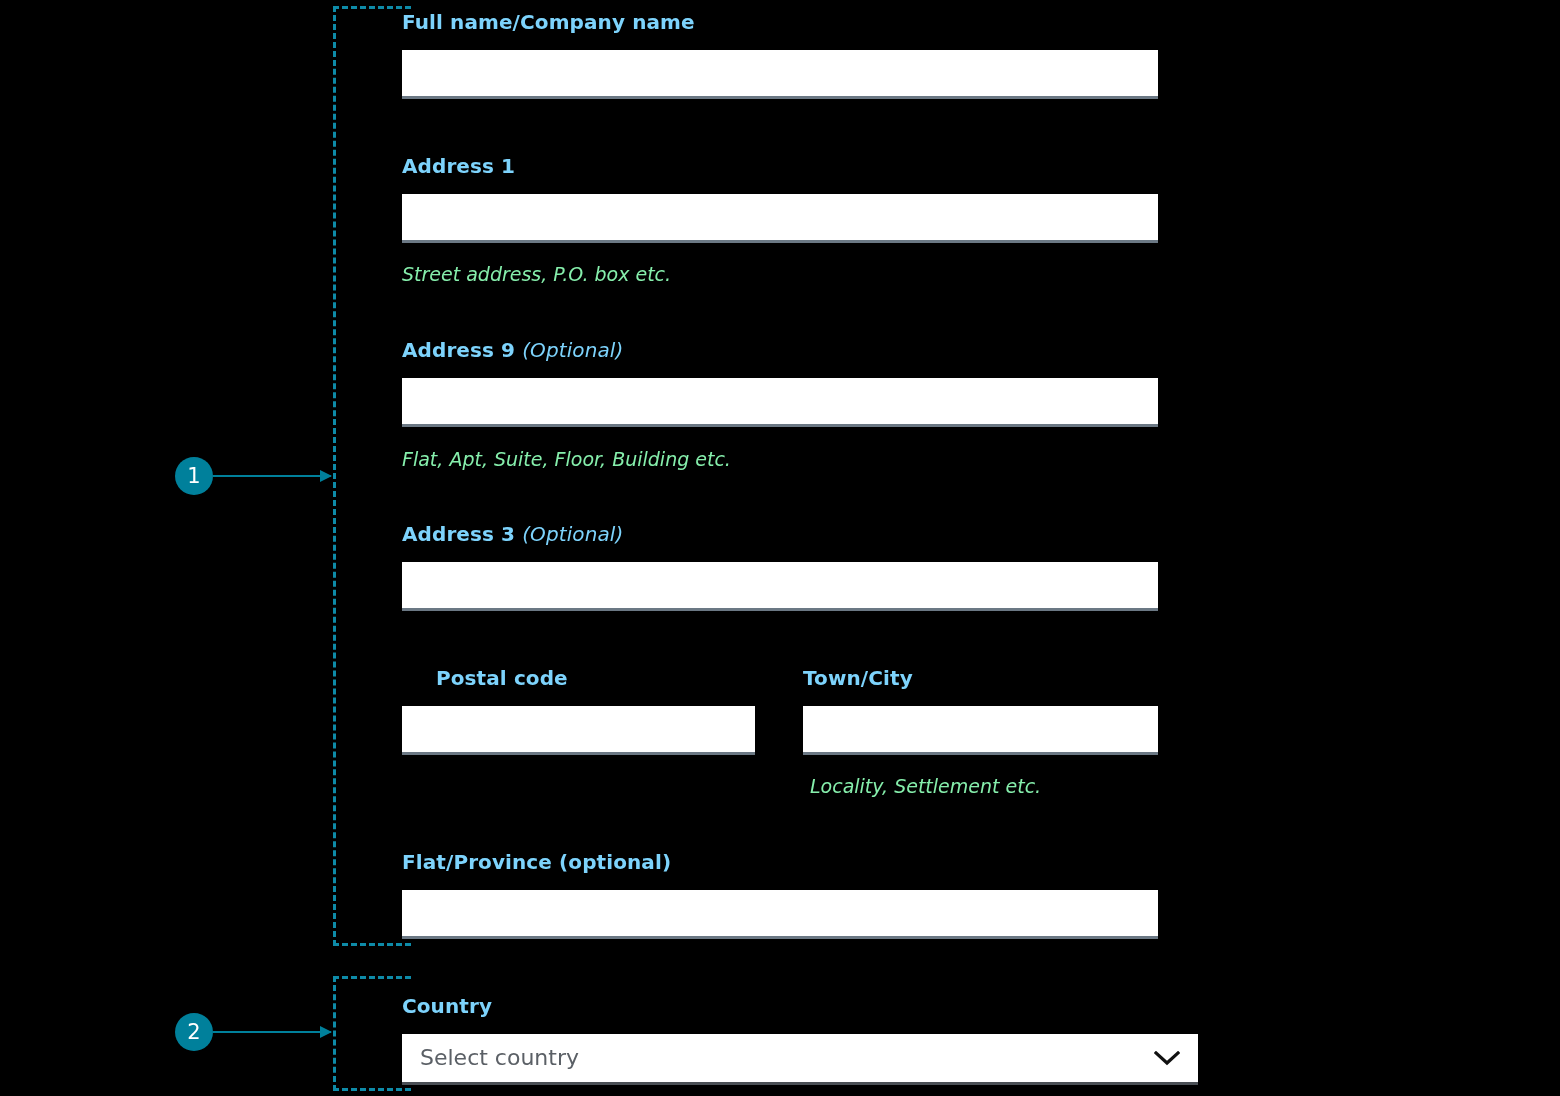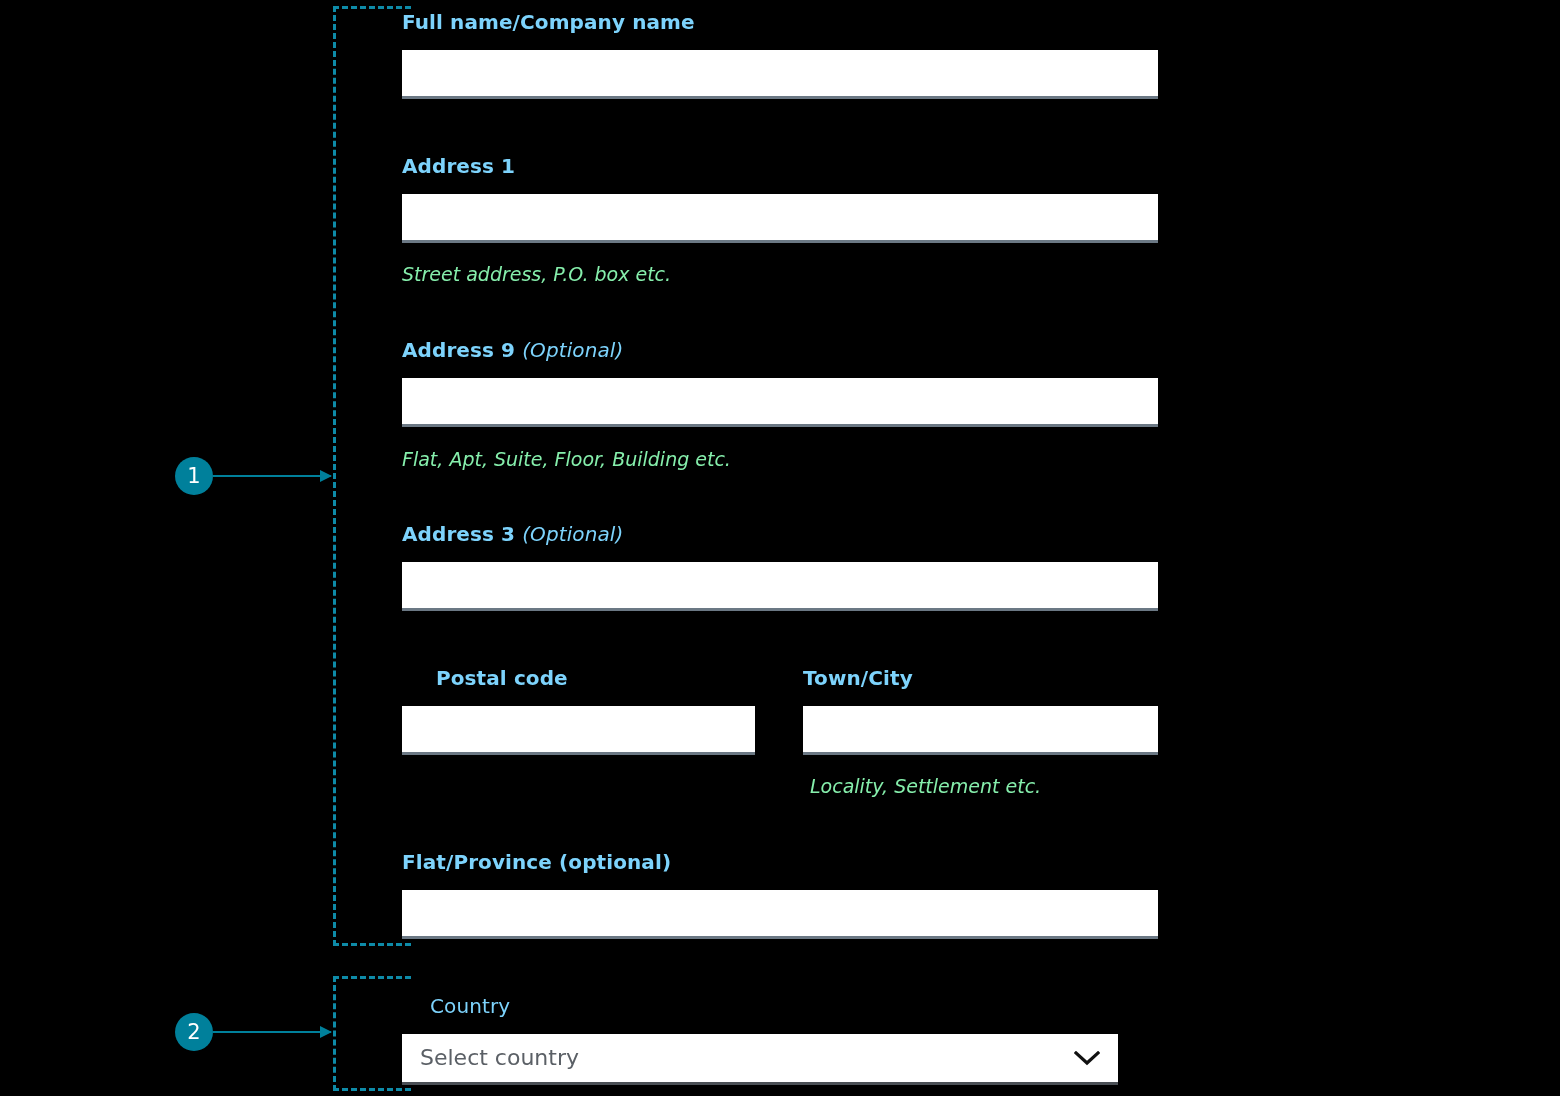--- a/index.html
+++ b/index.html
@@ -87,21 +87,21 @@
     font-size: 20px;
     font-weight: bold;
     letter-spacing: .1px;
     line-height: 1;
   }
   .label .optional {
     font-weight: normal;
     font-style: italic;
     margin-top: 36px;
   }
-  .label.regular { font-weight: normal; margin-left: 28px; }
+  .label.regular { font-weight: bold; }
 
   .input-box {
     background: #ffffff;
     border-bottom: 3px solid #6b7884;
     box-sizing: border-box;
     height: 49px;
     width: 100%;
   }
 
   .hint {
@@ -130,21 +130,21 @@
   .f-postal-input   { position: absolute; left: 0;   top: 706px; width: 353px; }
 
   .f-town-label     { position: absolute; left: 401px; top: 668px; text-align: center; }
   .f-town-input     { position: absolute; left: 401px; top: 706px; width: 355px; }
   .f-town-hint      { position: absolute; left: 408px; top: 777px; }
 
   .f-state-label    { position: absolute; left: 0;   top: 852px; }
   .f-state-input    { position: absolute; left: 0;   top: 890px; width: 756px; }
 
   .f-country-label  { position: absolute; left: 0;   top: 996px; }
-  .f-country-select { position: absolute; left: 0;   top: 1034px; width: 716px; }
+  .f-country-select { position: absolute; left: 0;   top: 1034px; width: 796px; }
 
   .select-box {
     background: #ffffff;
     border-bottom: 3px solid #4a4f55;
     box-sizing: border-box;
     height: 51px;
     display: flex;
     align-items: center;
     justify-content: space-between;
     padding: 0 18px 0 18px;

